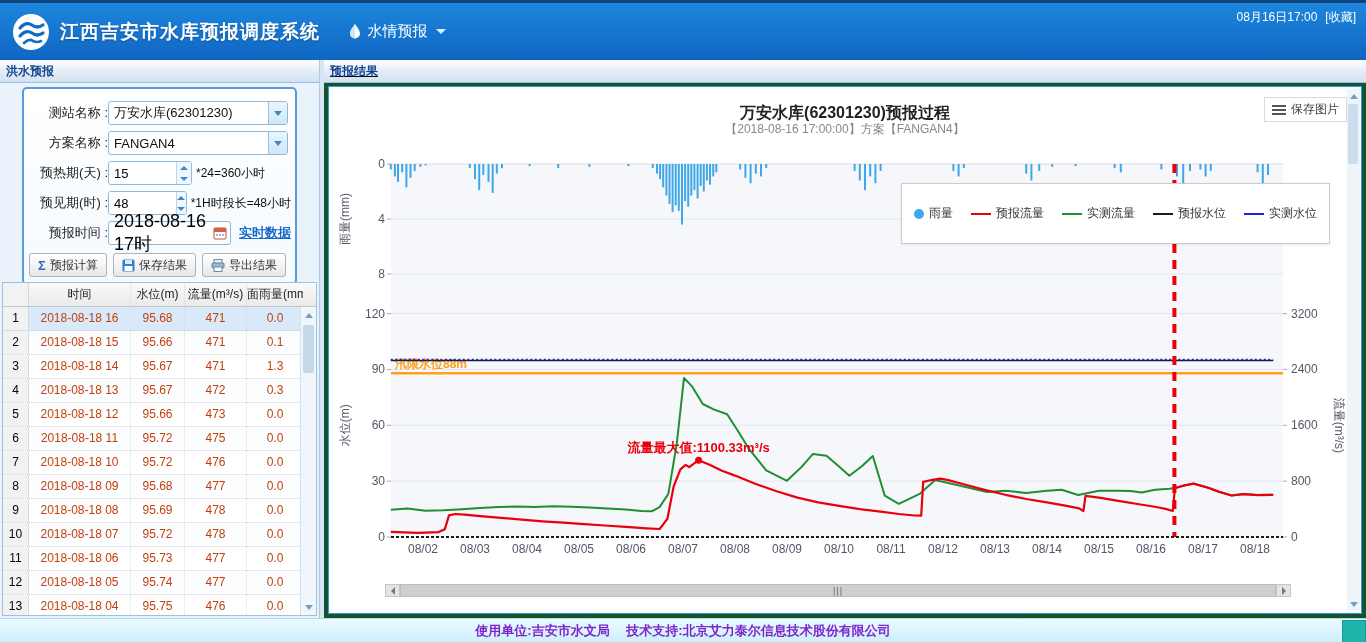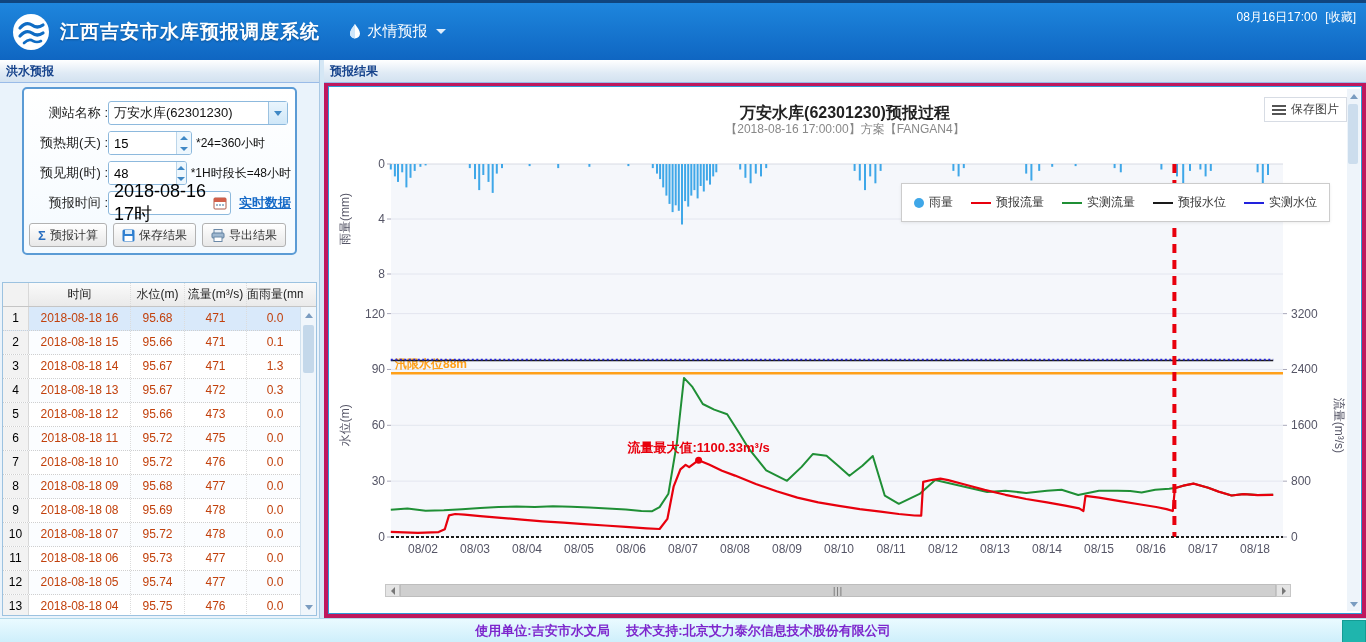--- a/index.html
+++ b/index.html
@@ -14,21 +14,21 @@
   .nav-item{display:flex;align-items:center;gap:6px;color:#fff;font-size:15px;cursor:pointer;white-space:nowrap;}
   .nav-item svg{display:block;}
   .chev{width:0;height:0;border-left:5px solid transparent;border-right:5px solid transparent;border-top:5px solid #dfeefc;margin-left:2px;}
   .header-right{position:absolute;top:6px;right:10px;color:#fff;font-size:12px;display:flex;gap:8px;align-items:center;}
   .fav{cursor:pointer;}
 
   
   .main{display:flex;height:558px;}
   aside.left{width:320px;background:#eaf3fb;border-right:1px solid #aac9e4;box-sizing:border-box;position:relative;}
   .splitter{width:4px;background:#d5e7f5;}
-  section.right{flex:1;background:#be185d;position:relative;}
+  section.right{flex:1;background:#14532d;position:relative;text-decoration:underline;}
   .panel-header{height:22px;line-height:22px;padding-left:6px;font-size:12px;font-weight:bold;color:#15428b;background:linear-gradient(180deg,#ffffff,#dfeaf5 60%,#d3e2f0);border-bottom:1px solid #99bbe8;}
 
   
   .form-box{margin:4px 22px;border:2px solid #5b9bd5;border-radius:5px;background:linear-gradient(180deg,#ffffff,#f4faff);padding:6px 4px 6px 0;}
   .frow{display:flex;align-items:center;margin:6px 0;}
   .flabel{width:84px;text-align:right;font-size:13px;color:#222;flex:0 0 auto;}
   .fake-select{display:flex;width:178px;height:22px;border:1px solid #8db9dd;border-radius:3px;background:#fff;align-items:center;cursor:pointer;}
   .fake-select .val{flex:1;font-size:13px;padding-left:5px;color:#111;white-space:nowrap;overflow:hidden;}
   .dd-btn{width:18px;height:100%;background:linear-gradient(180deg,#eaf5fd,#cfe7f8);border-left:1px solid #9cc2e0;display:flex;align-items:center;justify-content:center;}
   .dd-btn i{width:0;height:0;border-left:4px solid transparent;border-right:4px solid transparent;border-top:5px solid #3f88c5;}
@@ -64,21 +64,21 @@
   .tri-dn{width:0;height:0;border-left:4px solid transparent;border-right:4px solid transparent;border-top:5px solid #7a9cc0;}
   .vsb .thumb{position:absolute;top:18px;left:2px;width:11px;height:48px;background:#c4d8ea;border-radius:2px;cursor:grab;}
 
   
   .chart-card{position:absolute;left:4px;right:4px;top:26px;bottom:4px;background:#fff;border:1px solid #2f9ad8;overflow:hidden;}
   .chart-title{position:absolute;top:16px;left:0;width:100%;text-align:center;font-size:16px;font-weight:bold;color:#222;}
   .chart-subtitle{position:absolute;top:34px;left:0;width:100%;text-align:center;font-size:12px;color:#888;}
   .save-img{position:absolute;top:10px;right:14px;display:flex;align-items:center;gap:5px;font-size:12px;color:#444;border:1px solid #d7dce4;background:#fff;padding:3px 7px;cursor:pointer;}
   .burger{display:inline-block;width:14px;}
   .burger i{display:block;height:2px;background:#555;margin:2px 0;}
-  .legend{position:absolute;top:96px;left:572px;display:flex;align-items:flex-start;gap:18px;background:#fff;border:1px solid #ccc;padding:10px 12px;box-shadow:0 1px 3px rgba(0,0,0,.08);}
+  .legend{position:absolute;top:96px;left:572px;display:flex;align-items:flex-start;gap:18px;background:#fff;border:1px solid #ccc;padding:21px 12px;box-shadow:0 1px 3px rgba(0,0,0,.08);}
   .lg-item{display:flex;align-items:center;gap:5px;font-size:12px;color:#333;cursor:pointer;white-space:nowrap;}
   .lg-dot{width:10px;height:10px;border-radius:50%;}
   .lg-line{width:20px;height:0;border-top:2px solid;}
   #chart-svg{position:absolute;top:52px;left:4px;}
   .hsb{position:absolute;top:497px;left:56px;width:906px;height:13px;display:flex;align-items:stretch;}
   .hsb .harr{width:13px;background:#e4e4e4;border:1px solid #c6c6c6;display:flex;align-items:center;justify-content:center;cursor:pointer;}
   .tri-l{width:0;height:0;border-top:4px solid transparent;border-bottom:4px solid transparent;border-right:4px solid #777;}
   .tri-r{width:0;height:0;border-top:4px solid transparent;border-bottom:4px solid transparent;border-left:4px solid #777;}
   .hsb .htrack{flex:1;background:#cfcfcf;border:1px solid #bdbdbd;position:relative;cursor:grab;}
   .grip{position:absolute;left:50%;top:2px;transform:translateX(-50%);font-size:9px;color:#666;letter-spacing:1px;line-height:8px;}
@@ -163,20 +163,29 @@
   <div class="main">
 
     <aside class="left">
       <div class="panel-header">洪水预报</div>
 
       <div class="form-box">
         <div class="frow">
           <span class="flabel">测站名称 :</span>
           <div class="fake-select">
             <span class="val">万安水库(62301230)</span>
+            <span class="dd-btn">
+                <i></i>
+              </span>
+          </div>
+        </div>
+        <div class="frow">
+          <span class="flabel">方案名称 :</span>
+          <div class="fake-select">
+            <span class="val">FANGAN4</span>
             <span class="dd-btn">
                 <i></i>
               </span>
           </div>
         </div>
         <div class="frow">
           <span class="flabel">预热期(天) :</span>
           <div class="spin-wrap">
             <input value="15" style="">
             <span class="spinners">

